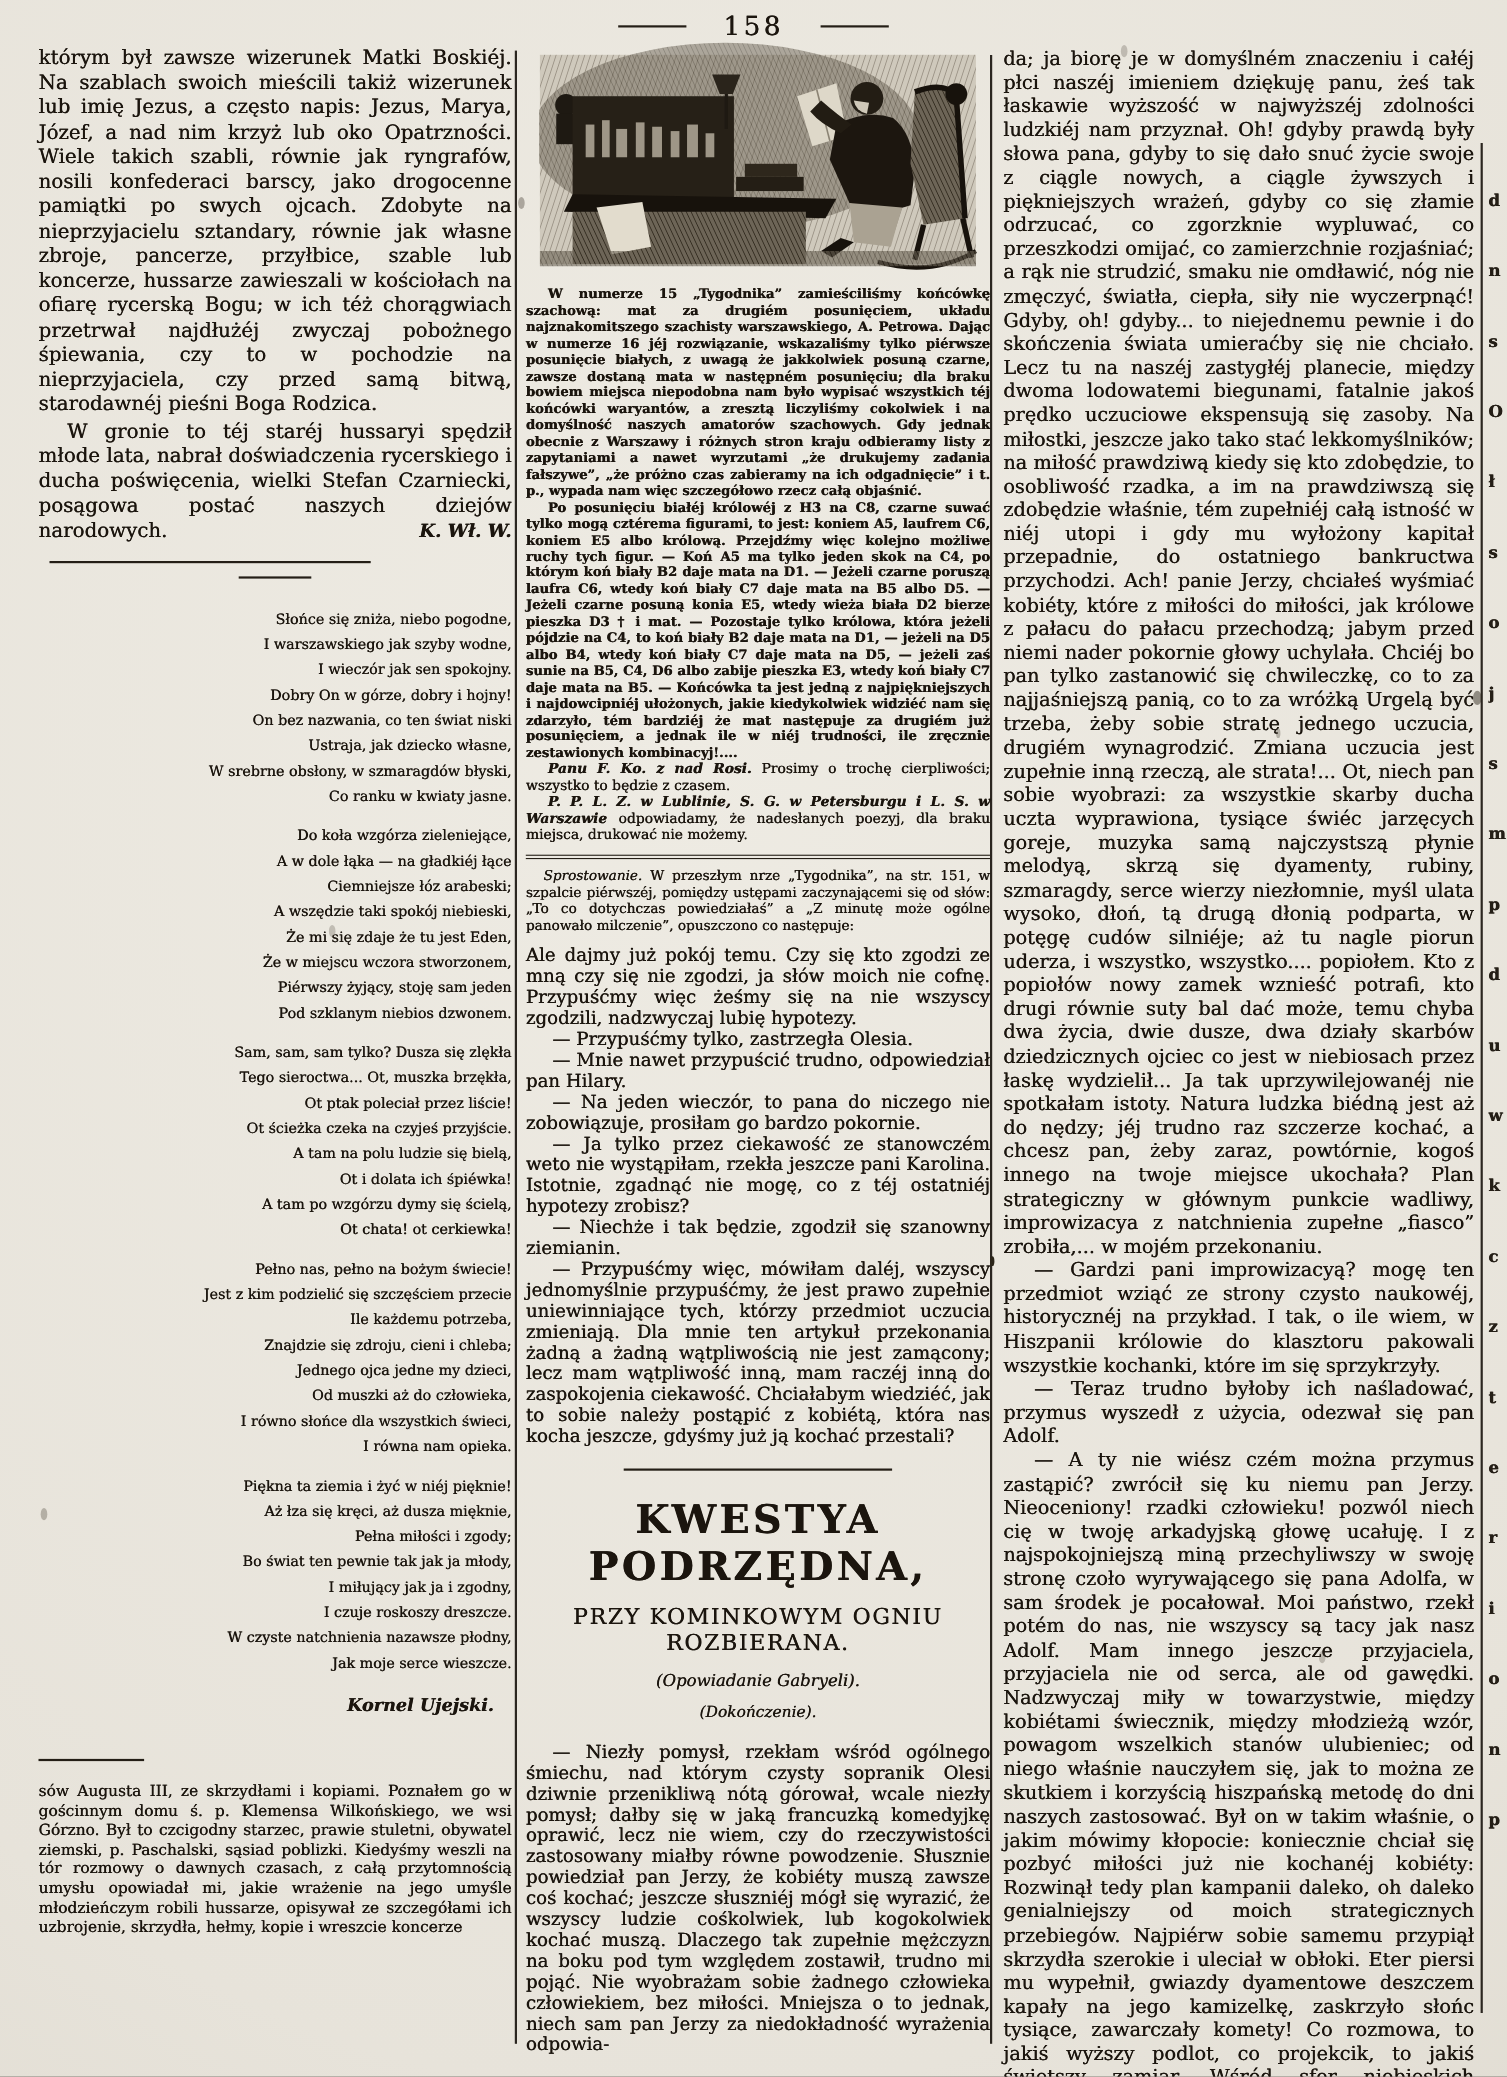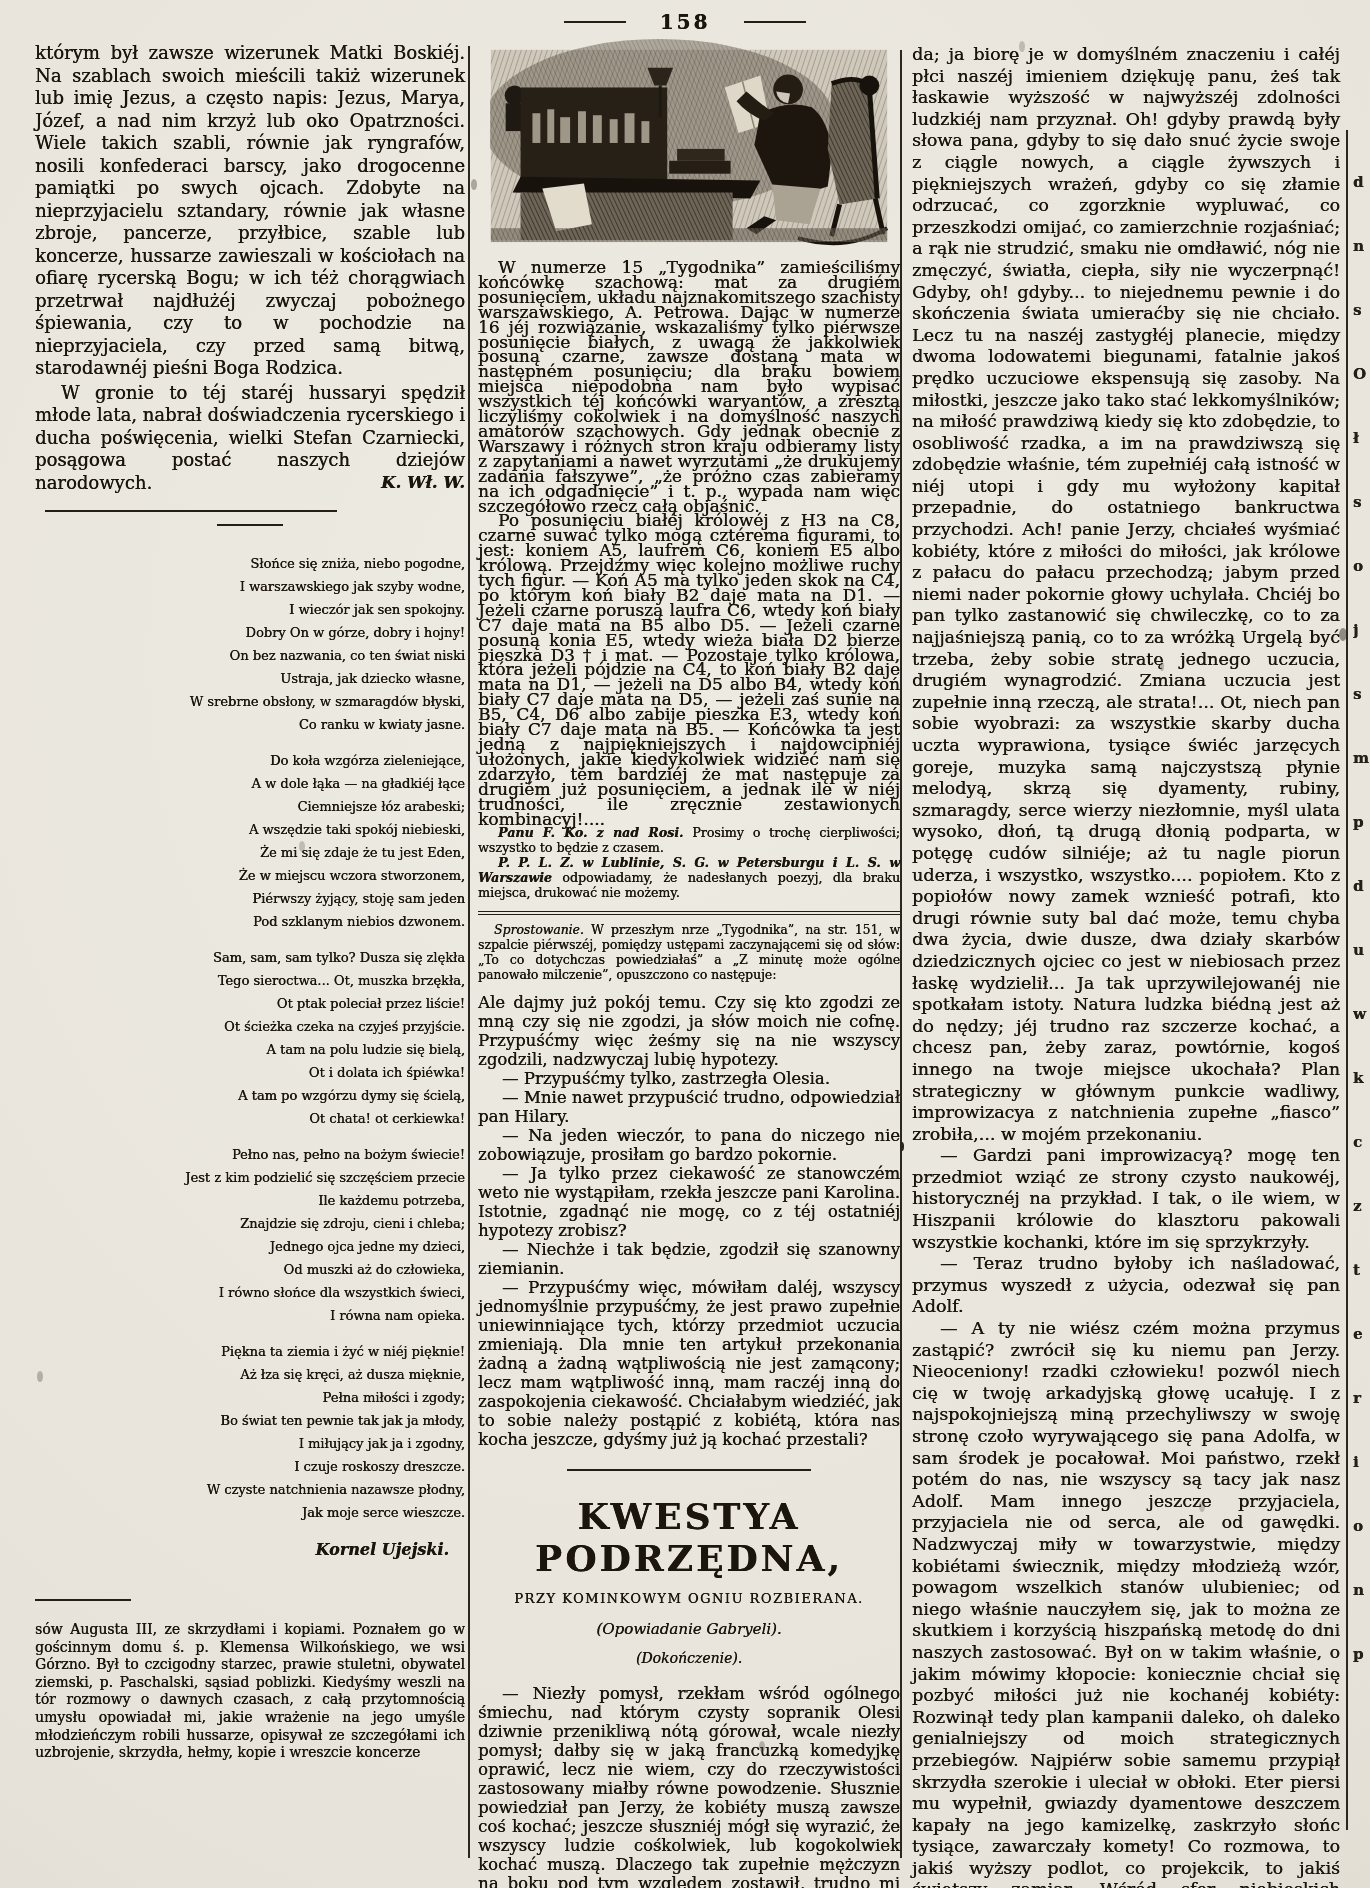--- a/index.html
+++ b/index.html
@@ -6,21 +6,21 @@
   .page{
     position:relative;width:1370px;height:1888px;overflow:hidden;
     background:radial-gradient(140% 120% at 45% 35%, #eeebe3 0%, #e7e3da 55%, #dad5ca 90%, #ccc6ba 100%);
     color:#1b150e;
     font-family:"DejaVu Serif","Liberation Serif",serif;
     text-shadow:0.3px 0 0 currentColor;
   }
   
   .page-head{position:absolute;top:10px;left:0;right:0;display:flex;justify-content:center;align-items:center;gap:34px;}
   .head-dash{width:62px;border-top:2.5px solid #241e16;}
-  .page-num{font-size:20px;font-weight:bold;letter-spacing:3px;}
+  .page-num{font-size:24px;font-weight:normal;letter-spacing:3px;}
   
   .col{position:absolute;}
   .col-left{left:35px;top:42px;width:430px;}
   .col-mid{left:478px;top:30px;width:422px;}
   .col-right{left:912px;top:44px;width:428px;}
   .vrule{position:absolute;width:2px;background:#2b2620;}
   #div1{left:468px;top:46px;height:1812px;}
   #div2{left:900px;top:50px;height:1808px;}
   #div3{left:1346px;top:130px;height:1700px;}
   
@@ -31,31 +31,31 @@
   .poem-title{text-align:center;font-weight:bold;font-size:21px;letter-spacing:10px;margin:34px 0 4px;}
   .poem-title-rule{width:66px;border-top:2.5px solid #241e16;margin:12px auto 26px;}
   .poem{font-size:13px;line-height:23px;padding-left:48px;text-align:right;}
   .poem .ind{padding-left:26px;}
   .poem .gap{height:13px;}
   .poem-sig{text-align:right;font-style:italic;font-weight:bold;font-size:16px;padding-right:16px;margin-top:16px;}
   .fn-rule{width:96px;border-top:2px solid #241e16;margin:40px 0 20px 0;}
   .footnote{font-size:14px;line-height:17.6px;text-align:justify;margin:0;}
   
   .illus{display:block;width:398px;height:218px;margin:0 auto 12px;}
-  .chess p{font-size:17px;line-height:14.9px;text-align:justify;margin:0;text-indent:20px;}
+  .chess p{font-size:12px;line-height:14.9px;text-align:justify;margin:0;text-indent:20px;font-weight:bold;}
   .replies p{font-size:12.6px;line-height:14.9px;text-align:justify;margin:0;text-indent:20px;}
   .replies i{font-weight:bold;}
   .dbl-rule{border:none;border-top:1.5px solid #241e16;border-bottom:1.5px solid #241e16;height:2.5px;margin:10px 0 8px;}
   .erratum{font-size:12.4px;line-height:14.8px;text-align:justify;text-indent:16px;margin:0 0 10px;}
   .dialogue p{font-size:16.5px;line-height:19px;text-align:justify;margin:0;text-indent:24px;}
   .dialogue p:first-child{text-indent:0;}
   .story-rule{width:244px;border-top:2px solid #241e16;margin:20px auto 24px;}
   .story-head{text-align:center;}
   .story-title{font-size:36px;font-weight:bold;letter-spacing:3px;margin:0 0 12px;font-family:"DejaVu Serif","Liberation Serif",serif;}
-  .story-sub{font-size:13px;letter-spacing:1.5px;margin:0 0 14px;}
+  .story-sub{font-size:20px;letter-spacing:1.5px;margin:0 0 14px;}
   .story-byline{font-style:italic;font-size:15px;margin:0 0 12px;}
   .story-part{font-style:italic;font-size:14px;margin:0 0 18px;}
   .story p{font-size:16.5px;line-height:19px;text-align:justify;text-indent:24px;margin:0;}
   
   .col-right p{font-size:17.5px;line-height:21.6px;text-align:justify;margin:0;text-indent:28px;}
   .col-right p:first-child{text-indent:0;}
   
   .edge-strip{position:absolute;left:1353px;top:150px;width:17px;height:1620px;overflow:hidden;
     font-weight:bold;font-size:15px;line-height:64px;white-space:pre-line;color:#241e16;}
   .noise{position:absolute;left:900px;top:1142px;width:4px;height:9px;border-radius:50%;background:#2b2519;

